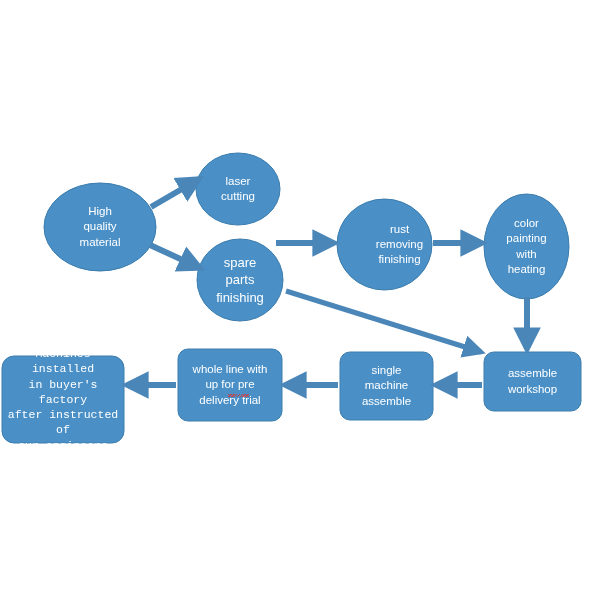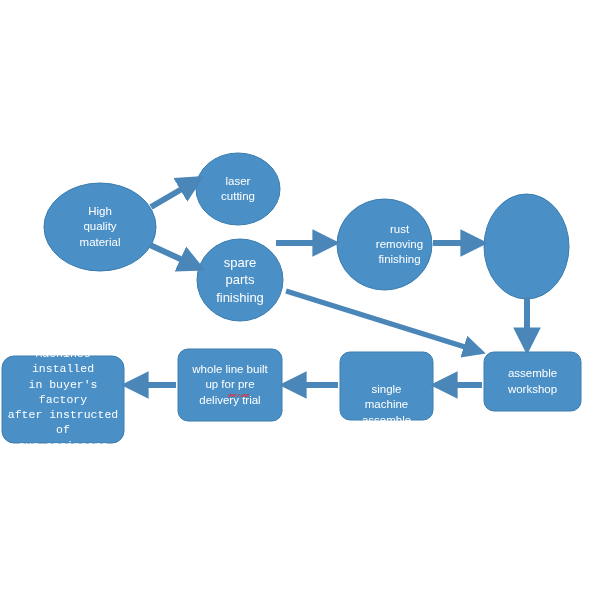--- a/index.html
+++ b/index.html
@@ -144,29 +144,33 @@
 material</div>
 
   <div class="node-label lbl-small" style="left:197px; top:239px; width:86px; height:82px;">spare
 parts
 finishing</div>
 
   <div class="node-label lbl-ellipse" style="left:352px; top:199px; width:95px; height:91px;">rust
 removing
 finishing</div>
 
+  <div class="node-label lbl-ellipse" style="left:484px; top:194px; width:85px; height:105px;">color
+painting
+with
+heating</div>
 
   <div class="node-label lbl-box" style="left:484px; top:352px; width:97px; height:59px;">assemble
 workshop</div>
 
-  <div class="node-label lbl-box" style="left:340px; top:352px; width:93px; height:68px;margin-top:19px;">single
+  <div class="node-label lbl-box" style="left:340px; top:352px; width:93px; height:68px;">single
 machine
 assemble</div>
 
-  <div class="node-label lbl-box" style="left:178px; top:349px; width:104px; height:72px;">whole line built
+  <div class="node-label lbl-box" style="left:178px; top:349px; width:104px; height:72px;">whole line with
 up for pre
 delivery trial</div>
 
   <div class="spell-underline" style="left:228px; top:394px; width:21px;"></div>
 
   <div class="node-label lbl-box" style="left:2px; top:356px; width:122px; height:87px;font-family:Liberation Mono, monospace;">Machines installed
 in  buyer's factory
 after instructed of
 our engineers</div>
 

